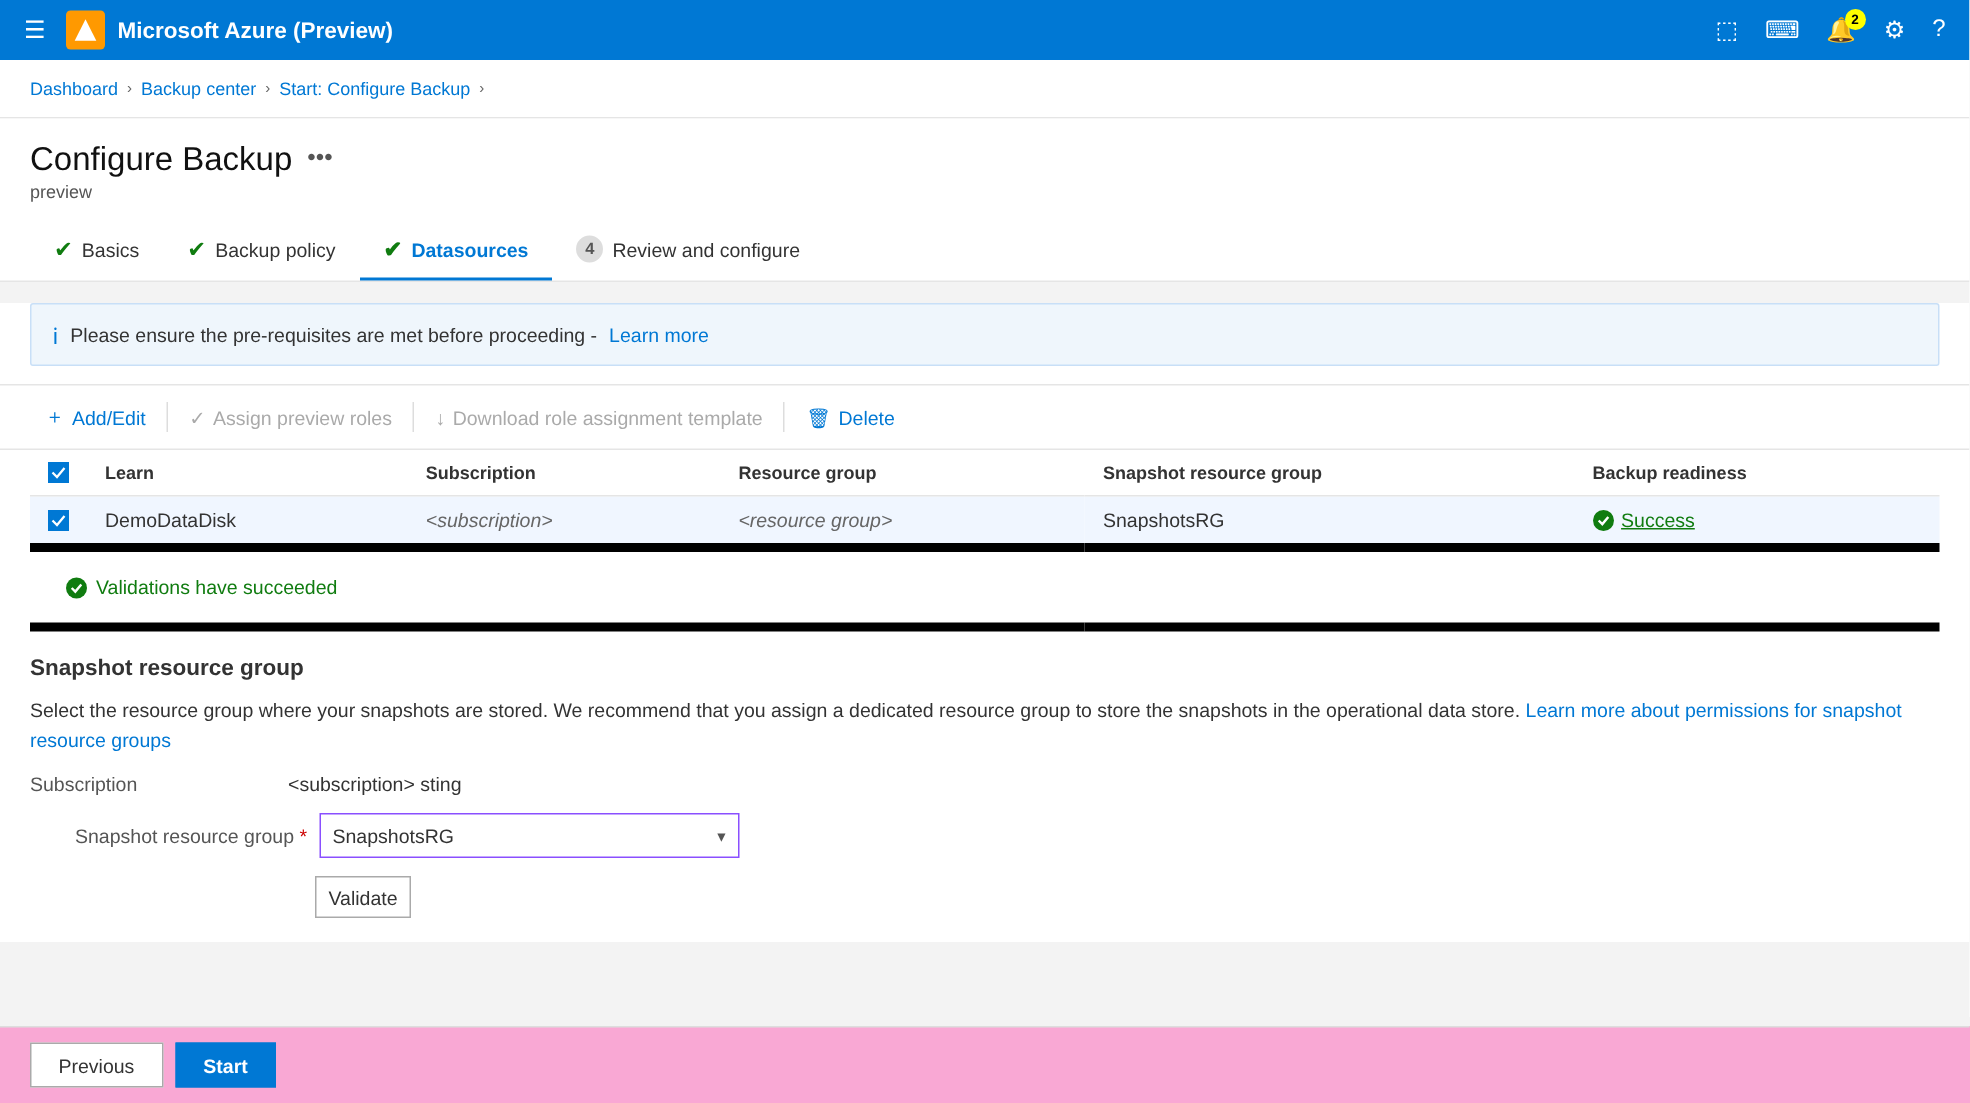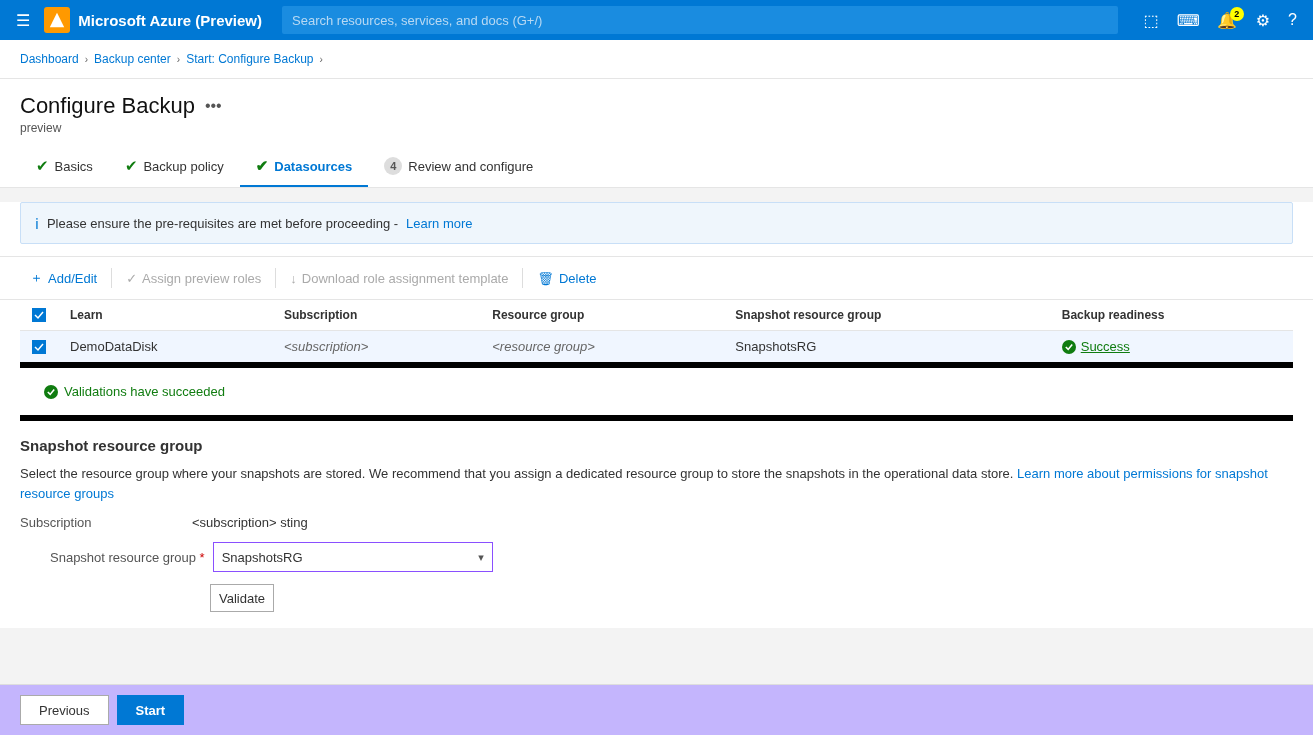--- a/index.html
+++ b/index.html
@@ -136,21 +136,21 @@
     }
     .dropdown-arrow { font-size: 11px; color: #555; }
     .validate-btn {
       height: 28px; padding: 0 8px; background: #fff; border: 1px solid #aaa;
       color: #333; cursor: pointer; font-size: 13px;
     }
 
     
     .bottom-nav {
       position: fixed; bottom: 0; left: 0; right: 0;
-      background: #c4b5fd; border-top: 1px solid #ddd;
+      background: #f9a8d4; border-top: 1px solid #ddd;
       padding: 10px 20px; display: flex; gap: 8px;
     }
     .btn-prev {
       height: 30px; padding: 0 18px; background: #fff; border: 1px solid #aaa;
       color: #333; cursor: pointer; font-size: 13px;
     }
     .btn-next {
       height: 30px; padding: 0 18px; background: #0078d4; border: 1px solid #0078d4;
       color: #fff; cursor: pointer; font-size: 13px; font-weight: 600;
     }
@@ -160,23 +160,20 @@
 <body>
 
 <div class="topnav">
   <span class="topnav-hamburger">☰</span>
   <div class="topnav-logo">
     <svg viewBox="0 0 20 20" width="18" height="18">
         <polygon points="10,2 18,18 2,18" fill="white"></polygon>
       </svg>
   </div>
   <span class="topnav-title">Microsoft Azure (Preview)</span>
-  <div class="topnav-search">
-    <input type="text" placeholder="Search resources, services, and docs (G+/)" style="">
-  </div>
   <div class="topnav-icons">
     <span class="topnav-icon">⬚</span>
     <span class="topnav-icon">⌨</span>
     <span class="topnav-icon" style="position:relative;">
       🔔
       <span class="badge">2</span>
     </span>
     <span class="topnav-icon">⚙</span>
     <span class="topnav-icon">?</span>
   </div>

